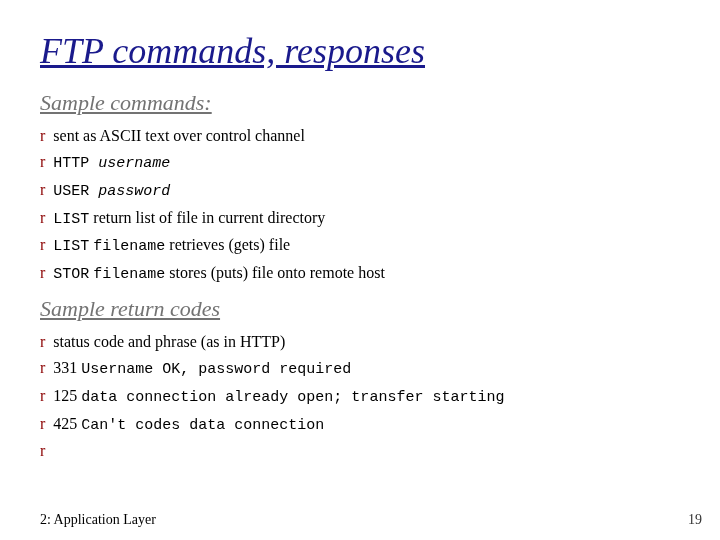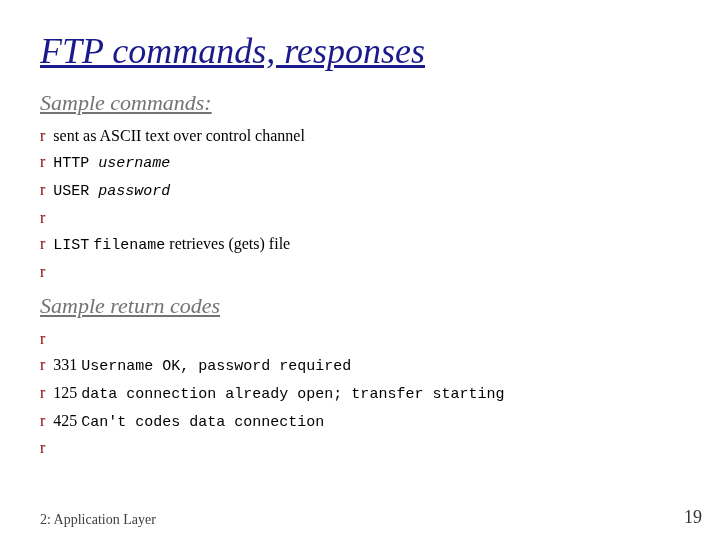--- a/index.html
+++ b/index.html
@@ -57,30 +57,30 @@
       font-family: 'Times New Roman', Times, serif;
     }
     .mono {
       font-family: 'Courier New', Courier, monospace;
       font-size: 15px;
     }
     .footer {
       position: absolute;
       bottom: 12px;
       right: 18px;
-      font-size: 18px;
+      font-size: 14px;
       color: #333;
       font-family: 'Times New Roman', Times, serif;
     }
     .footer-left {
       position: absolute;
       bottom: 12px;
       left: 40px;
       font-size: 14px;
-      color: #404040;
+      color: #000000;
       font-family: 'Times New Roman', Times, serif;
     }
   </style>
 </head>
 <body>
 
 <div class="slide">
 
   <div class="title">FTP commands, responses</div>
 
@@ -102,40 +102,47 @@
 
     <li>
       <span class="bullet">r</span>
       <span class="item-text">
         <span class="mono">USER </span><span class="mono" style="font-style:italic;">password</span>
       </span>
     </li>
 
     <li>
       <span class="bullet">r</span>
+      <span class="item-text">
+        <span class="mono">LIST</span> return list of file in current directory
+      </span>
     </li>
 
     <li>
       <span class="bullet">r</span>
       <span class="item-text">
         <span class="mono">LIST</span> <span class="mono">filename</span> retrieves (gets) file
       </span>
     </li>
 
     <li>
       <span class="bullet">r</span>
+      <span class="item-text">
+        <span class="mono">STOR</span> <span class="mono">filename</span> stores (puts) file onto remote host
+      </span>
     </li>
   </ul>
 
   <div class="section-heading" style="margin-top:10px;">Sample return codes</div>
 
   <ul class="bullet-list">
 
     <li>
       <span class="bullet">r</span>
+      <span class="item-text">status code and phrase (as in HTTP)</span>
     </li>
 
     <li>
       <span class="bullet">r</span>
       <span class="item-text">
         331 <span class="mono">Username OK, password required</span>
       </span>
     </li>
 
     <li>

